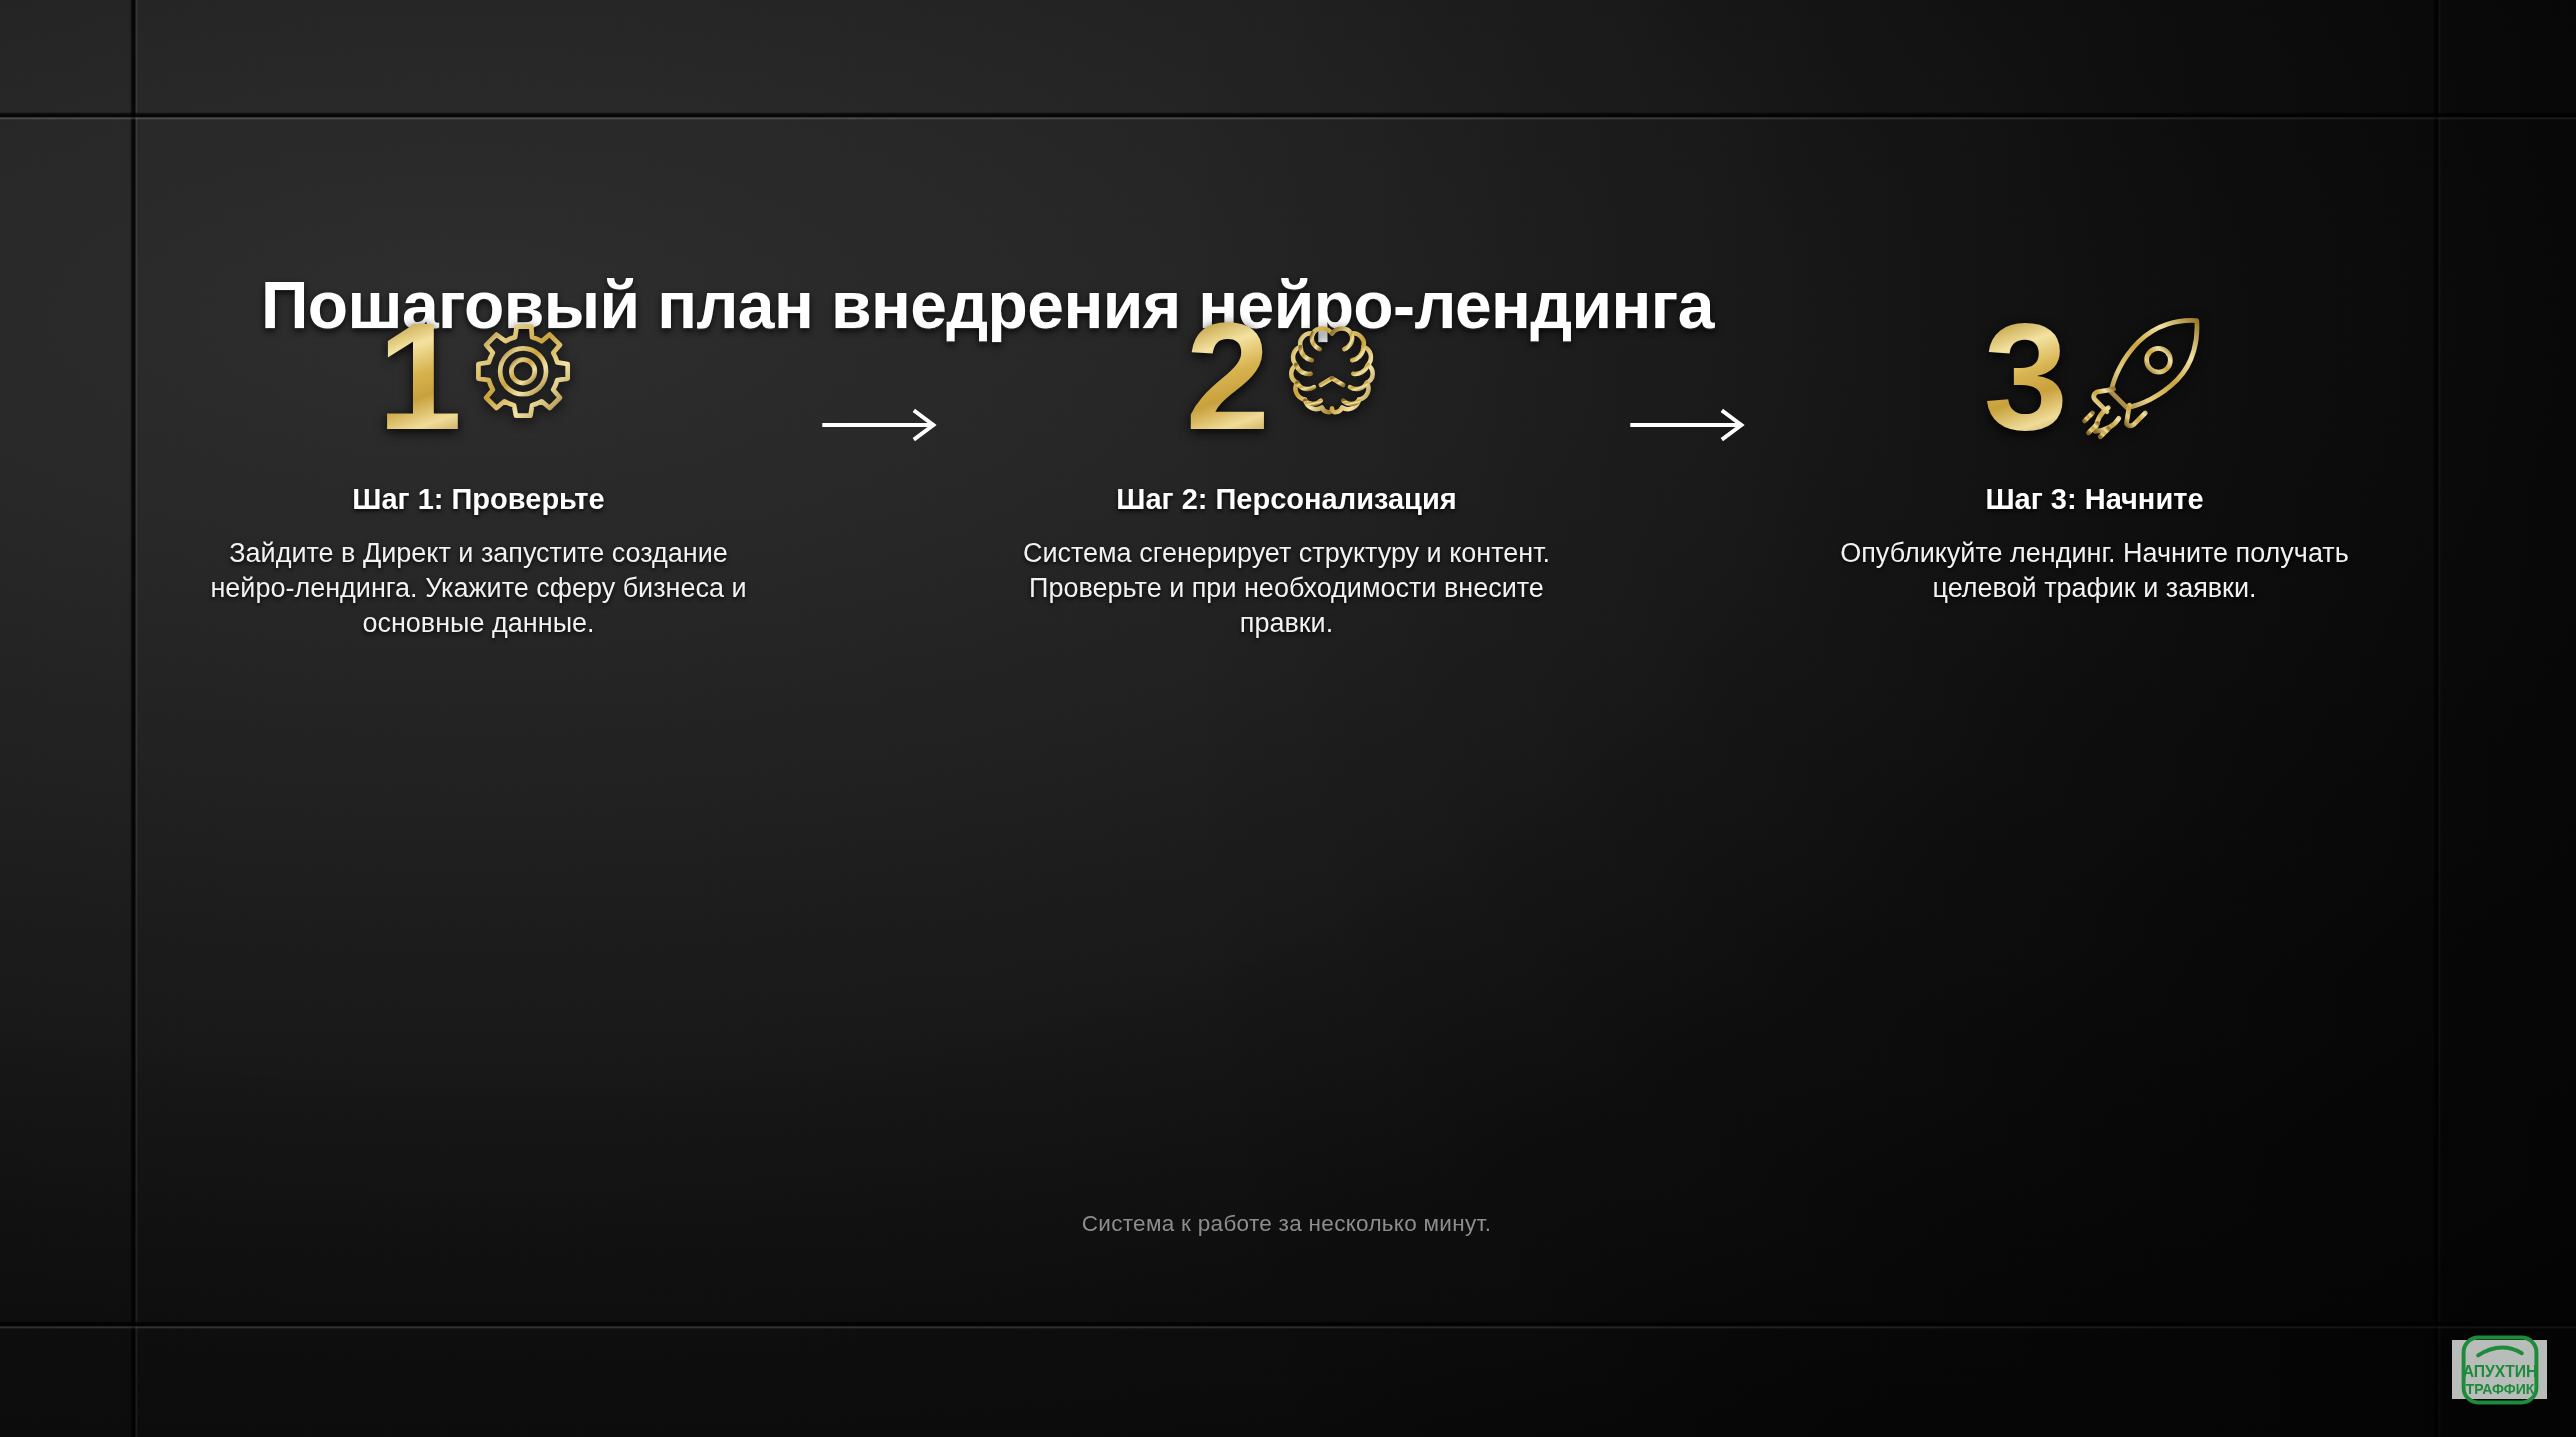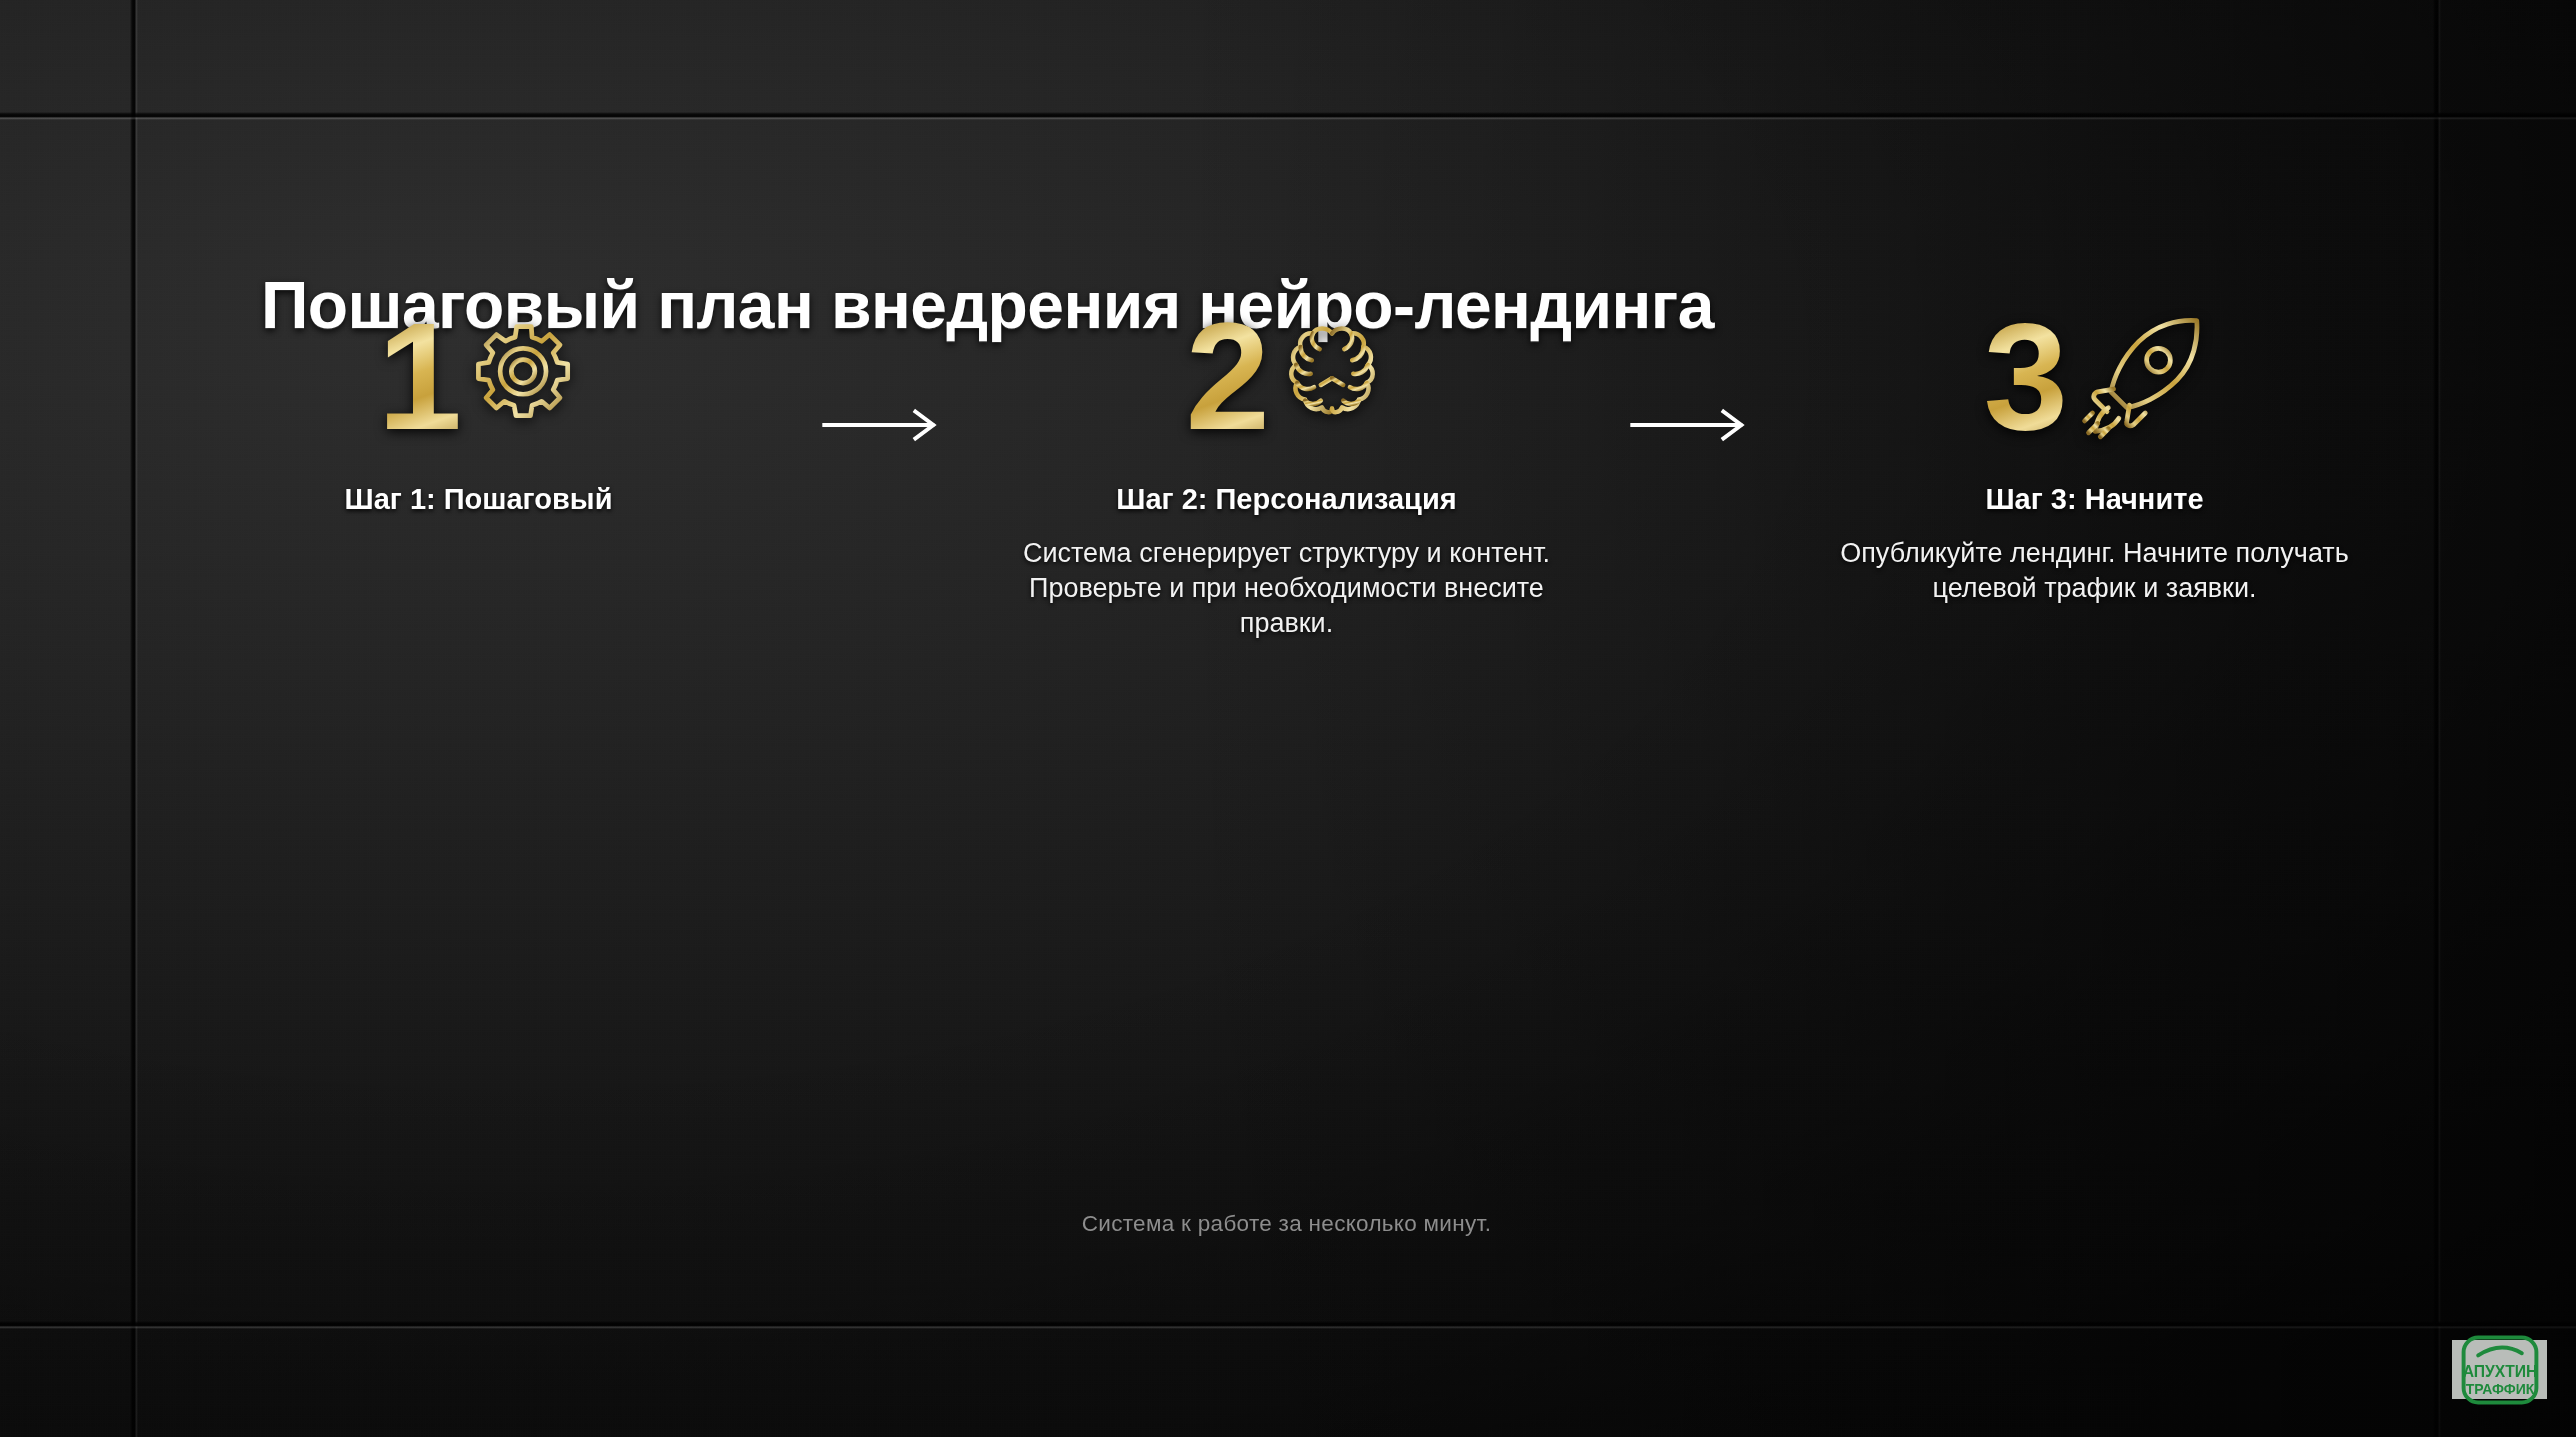--- a/index.html
+++ b/index.html
@@ -119,21 +119,22 @@
                 <stop offset="1" stop-color="#9b7a29"></stop>
               </linearGradient>
             </defs>
             <g fill="none" stroke="url(#gg1)" stroke-width="4.2" stroke-linejoin="round" stroke-linecap="round">
               <path d="M56.5 6 h-13 l-1.4 9.3 a36 36 0 0 0-8.6 3.6 L25.4 13 l-9.2 9.2 6 7.1 a36 36 0 0 0-3.6 8.6 L9.3 39.3 v13 l9.3 1.4 a36 36 0 0 0 3.6 8.6 l-6 7.1 9.2 9.2 7.1-6 a36 36 0 0 0 8.6 3.6 L42.8 85.4 h13 l1.4-9.2 a36 36 0 0 0 8.6-3.6 l7.1 6 9.2-9.2 -6-7.1 a36 36 0 0 0 3.6-8.6 l9.3-1.4 v-13 l-9.3-1.4 a36 36 0 0 0-3.6-8.6 l6-7.1 -9.2-9.2 -7.1 6 a36 36 0 0 0-8.6-3.6 Z"></path>
               <circle cx="49.2" cy="45.8" r="20.5"></circle>
               <circle cx="49.2" cy="45.8" r="10.5"></circle>
             </g>
           </svg>
         </div>
-        <h3>Шаг 1: Пошаговый</h3>
+        <h3>Шаг 1: Проверьте</h3>
+        <p>Зайдите в Директ и запустите создание нейро-лендинга. Укажите сферу бизнеса и основные данные.</p>
       </div>
 
       <div class="arrowcell">
         <svg class="arrow" viewBox="0 0 215 64">
           <g fill="none" stroke="#ffffff" stroke-width="7" stroke-linecap="square">
             <line x1="4" y1="32" x2="196" y2="32"></line>
             <polyline points="166,8 198,32 166,56"></polyline>
           </g>
         </svg>
       </div>

